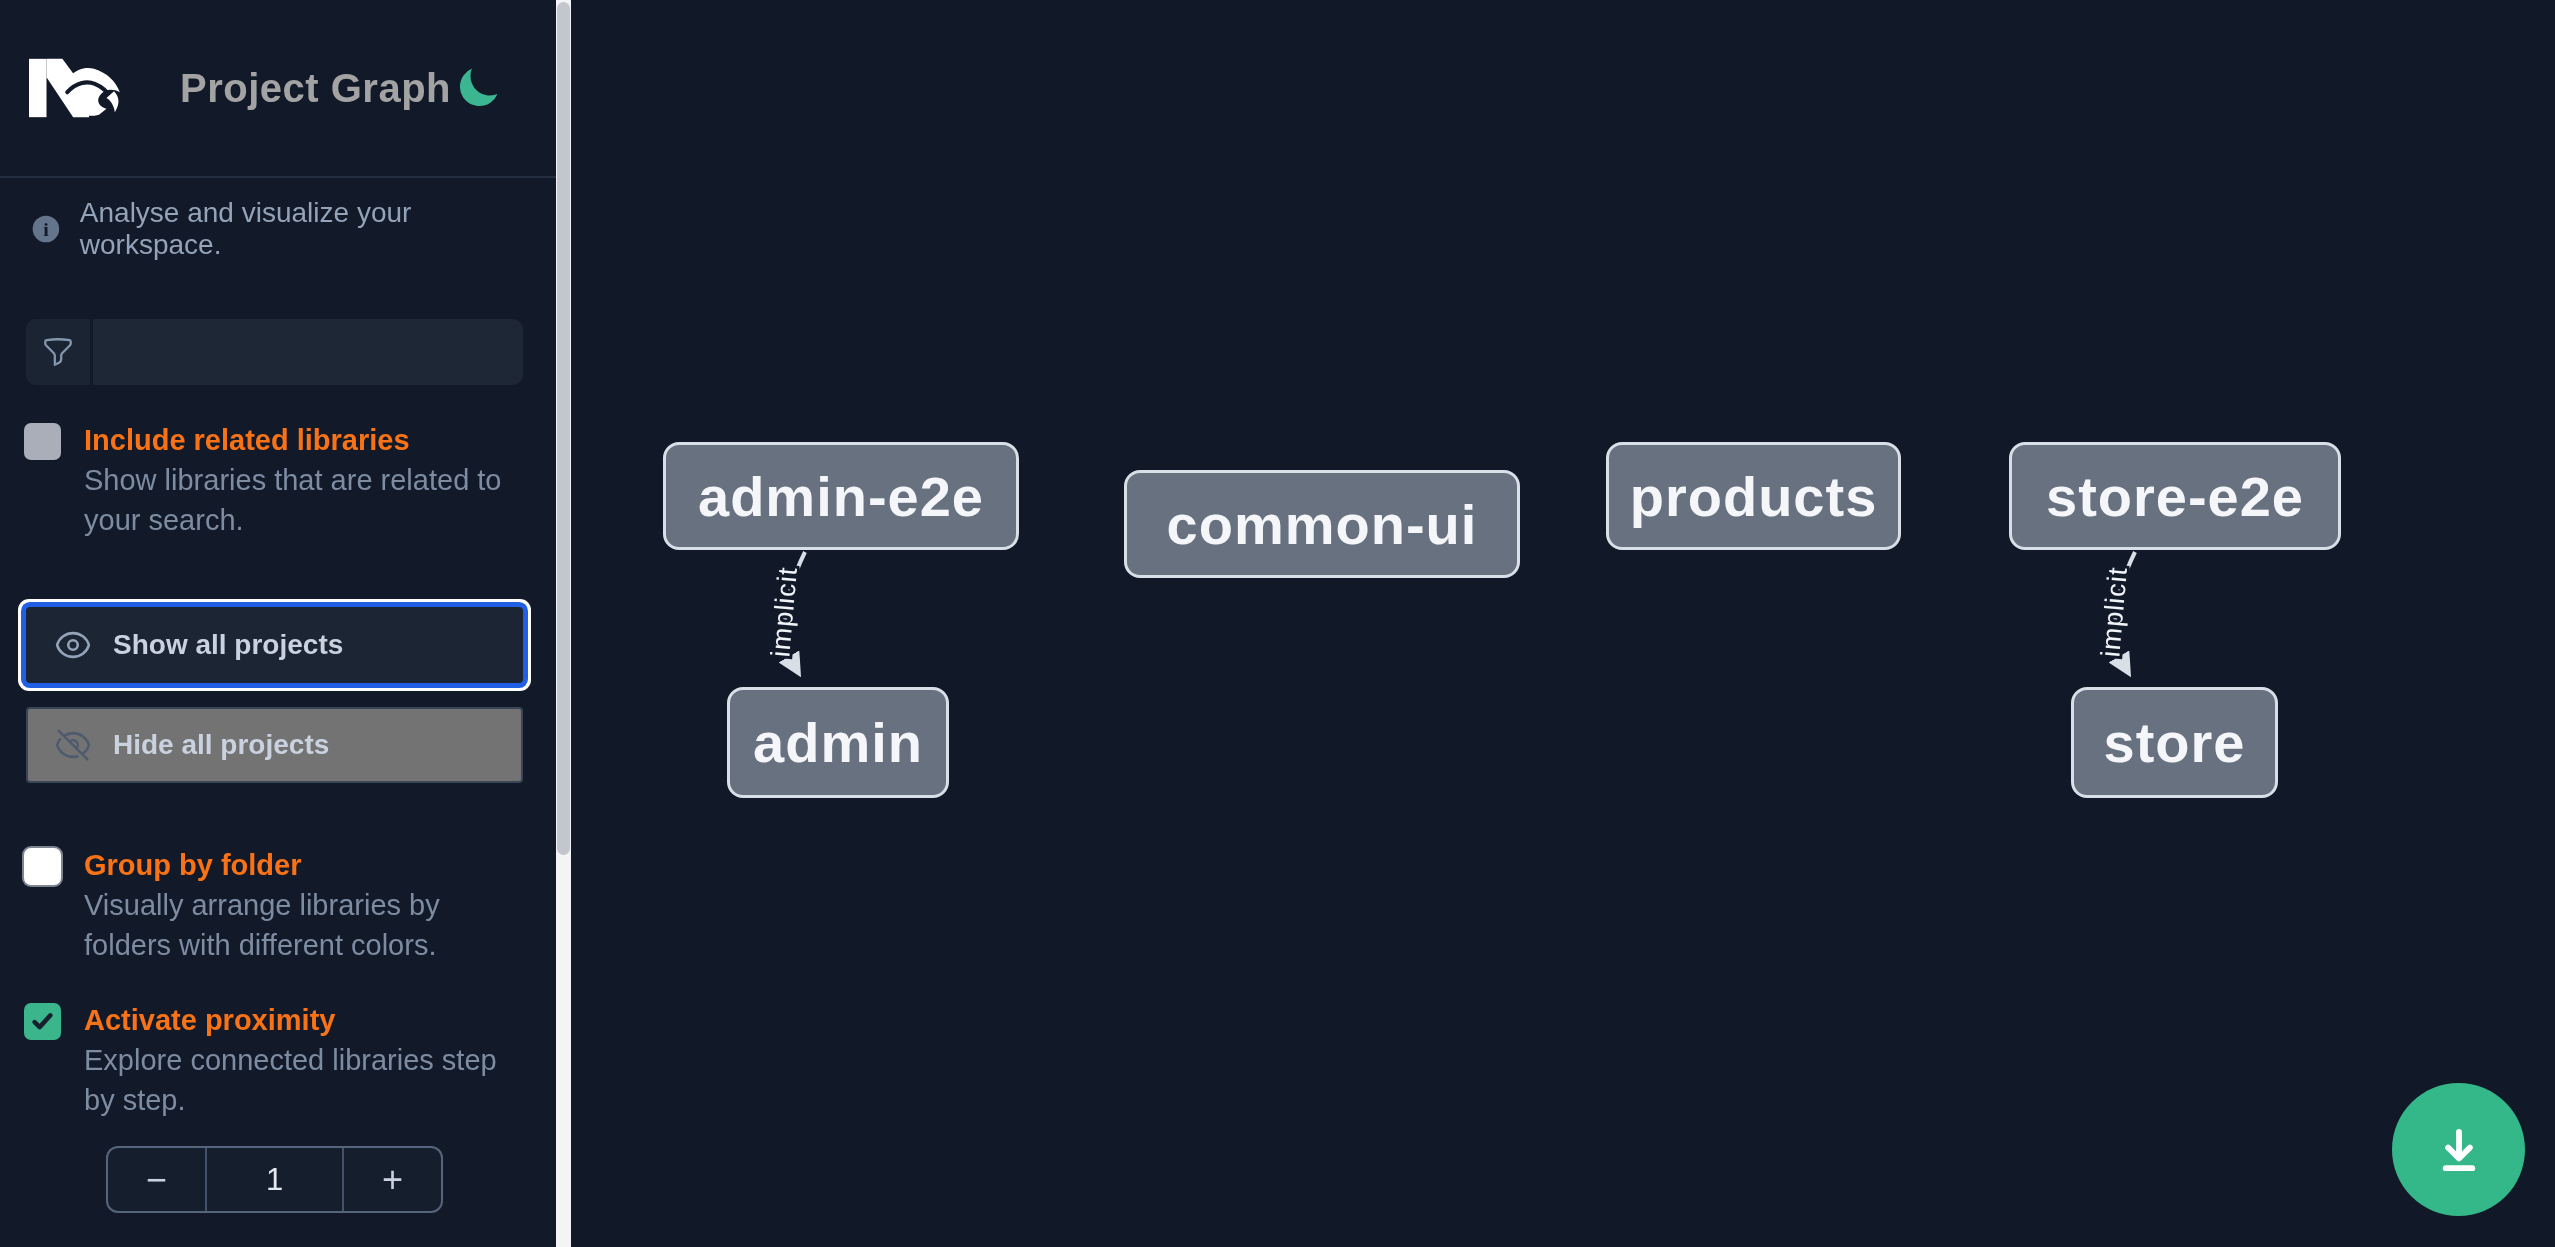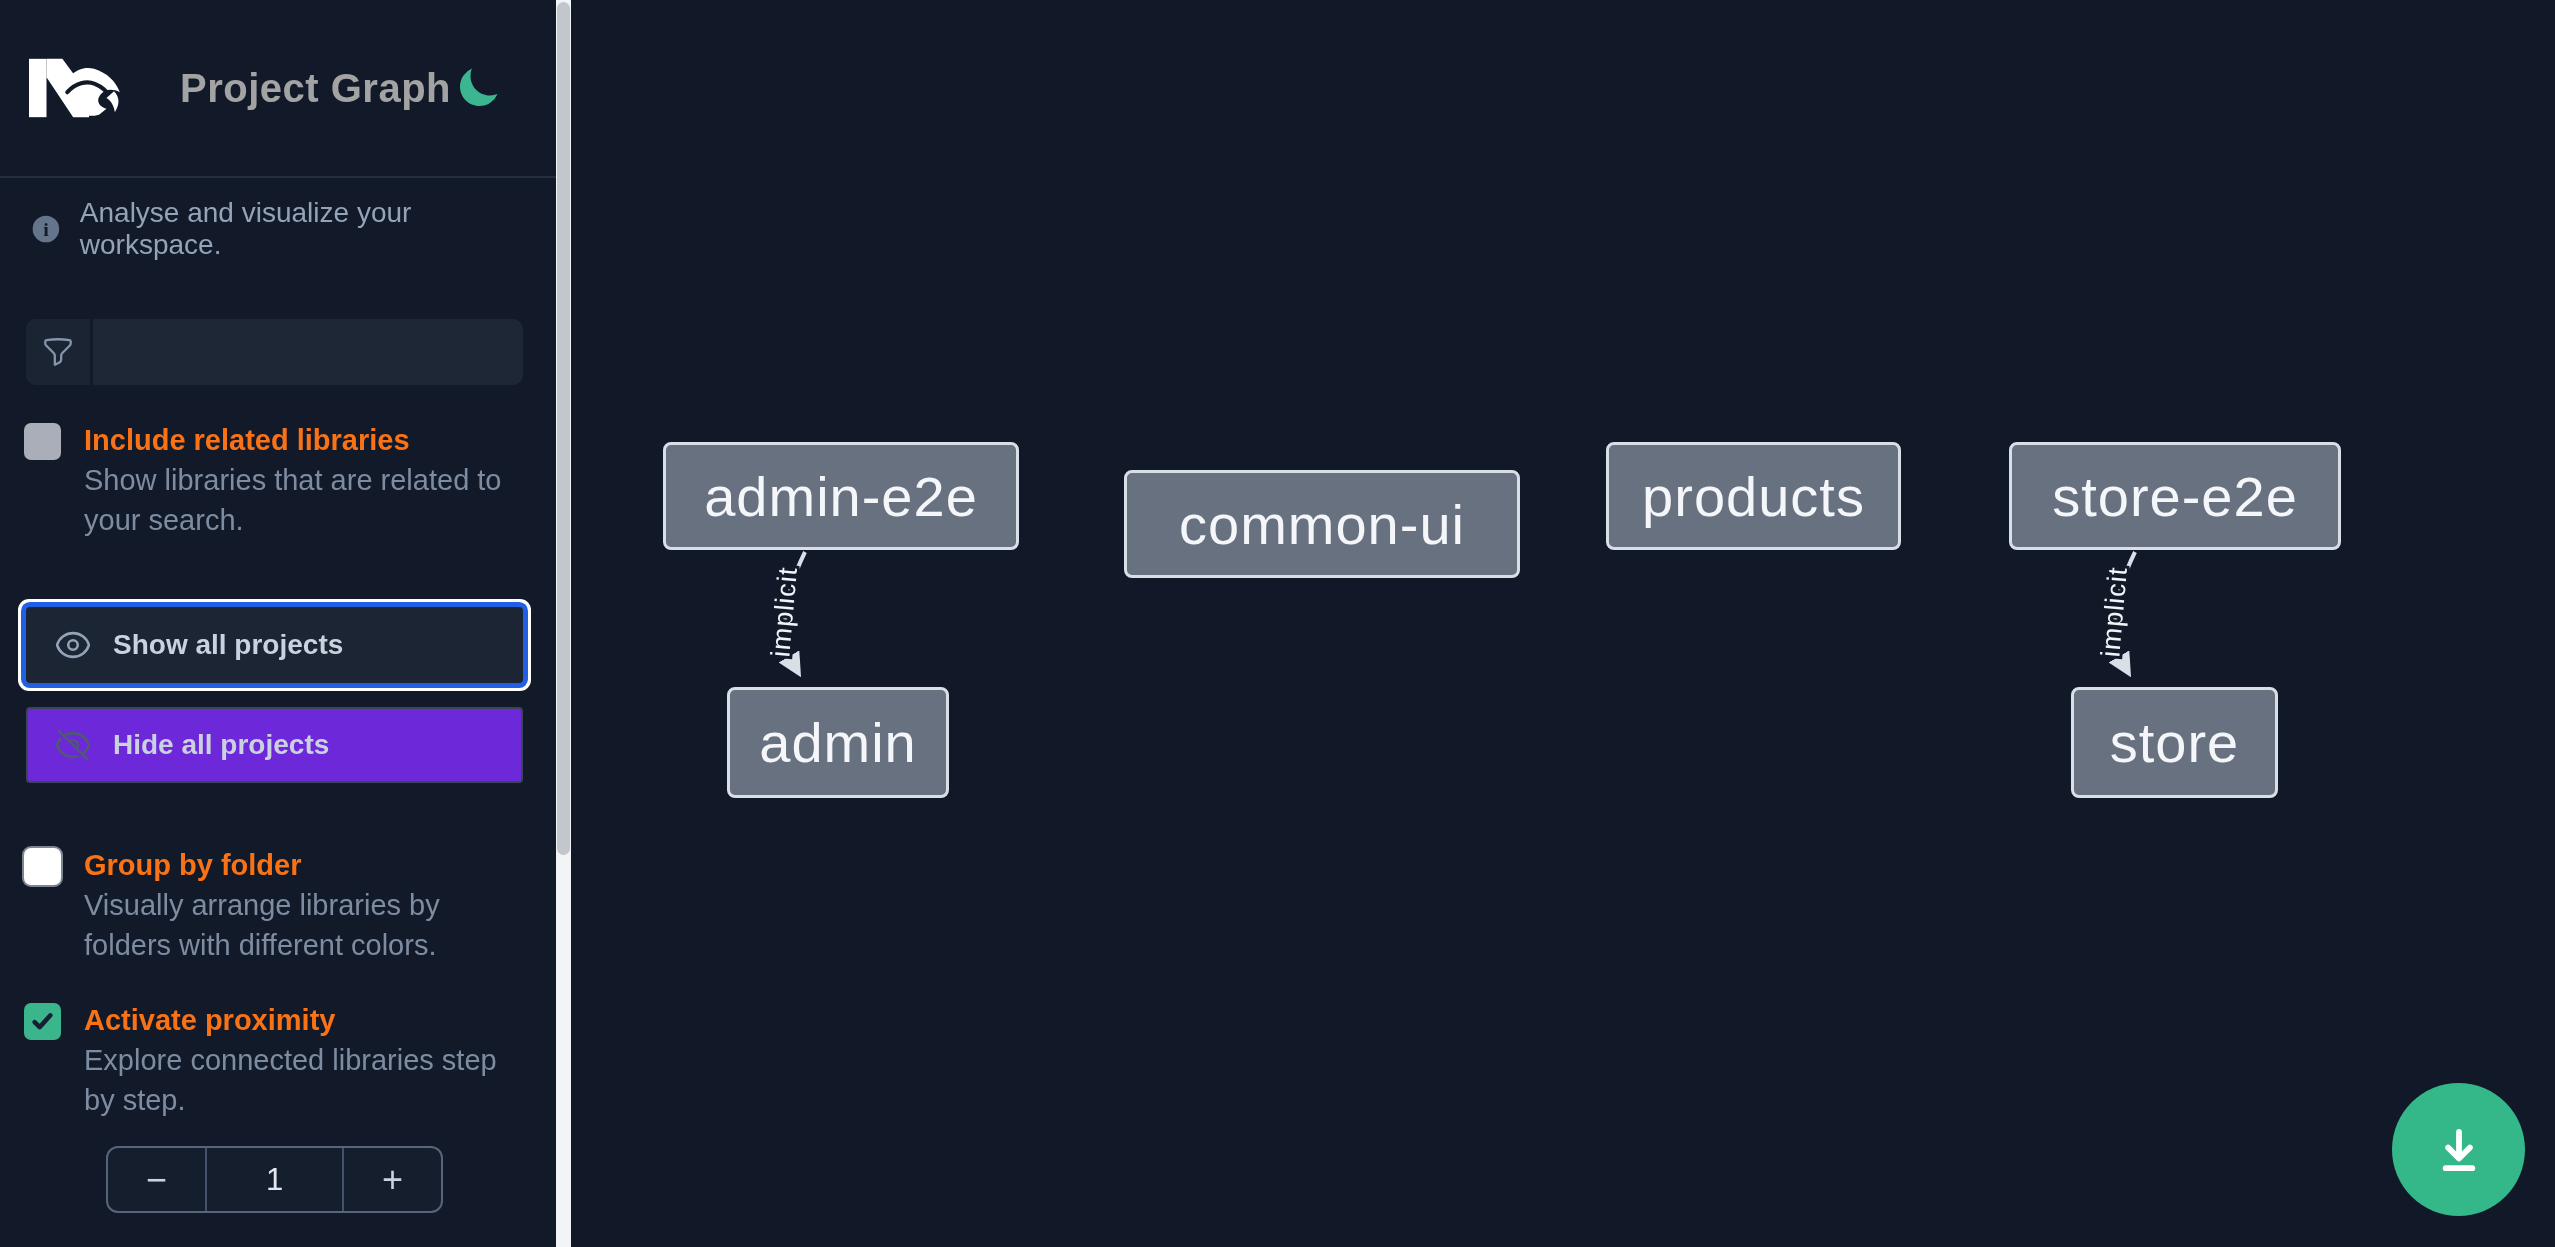--- a/index.html
+++ b/index.html
@@ -33,29 +33,29 @@
   .checkbox{width:37px;height:37px;border-radius:7px;flex:none;margin-top:3px;cursor:pointer;display:flex;align-items:center;justify-content:center;}
   .checkbox.gray{background:#a9aeb9;}
   .checkbox.white{background:#ffffff;box-shadow:0 0 0 2px #7d8591;}
   .checkbox.green{background:#3bb68c;}
   .opt-text{width:432px;}
   .opt-label{font-size:29px;font-weight:700;color:#f97316;line-height:40px;}
   .opt-desc{font-size:29px;font-weight:400;color:#7e8ca2;line-height:40px;}
 
   .btn{position:absolute;left:26px;width:497px;height:76px;border-radius:4px;display:flex;align-items:center;box-sizing:border-box;padding-left:28px;gap:21px;font-size:28px;font-weight:600;color:#c9d2de;cursor:pointer;background:#1b2533;border:none;font-family:"Liberation Sans",sans-serif;}
   .btn-show{top:607px;box-shadow:0 0 0 5px #2160e4,0 0 0 8px #ffffff;}
-  .btn-hide{top:707px;background:#6d28d9;border:2px solid #3a4555;padding-left:26px;}
+  .btn-hide{top:707px;background:#737373;border:2px solid #3a4555;padding-left:26px;}
 
   .stepper{position:absolute;top:1146px;left:106px;width:337px;height:67px;border:2px solid #57647c;border-radius:12px;display:flex;box-sizing:border-box;background:#151e2c;}
   .step-btn{width:97px;flex:none;display:flex;align-items:center;justify-content:center;font-size:36px;color:#c9d2de;cursor:pointer;background:none;border:none;font-family:"Liberation Sans",sans-serif;}
   .step-value{flex:1;border-left:2px solid #44516a;border-right:2px solid #44516a;display:flex;align-items:center;justify-content:center;font-size:31px;color:#e2e8f0;}
 
   
   .edges{position:absolute;left:0;top:0;width:1984px;height:1247px;}
-  .node{position:absolute;height:108px;background:#687180;border:3px solid #d9dfe7;border-radius:8px;color:#f4f6f9;font-size:56px;letter-spacing:1px;display:flex;align-items:center;justify-content:center;box-sizing:border-box;cursor:pointer;}
+  .node{position:absolute;height:108px;background:#687180;border:3px solid #d9dfe7;border-radius:16px;color:#f4f6f9;font-size:56px;letter-spacing:1px;display:flex;align-items:center;justify-content:center;box-sizing:border-box;cursor:pointer;font-weight:bold;}
   .n-admin-e2e{left:92px;top:442px;width:356px;}
   .n-common-ui{left:553px;top:442px;width:396px;margin-top:28px;}
   .n-products{left:1035px;top:442px;width:295px;}
   .n-store-e2e{left:1438px;top:442px;width:332px;}
   .n-admin{left:156px;top:687px;width:222px;height:111px;}
   .n-store{left:1500px;top:687px;width:207px;height:111px;}
   .edge-label{font-size:27px;letter-spacing:1px;fill:#f1f5f9;stroke:#121a29;stroke-width:6px;paint-order:stroke;font-family:"Liberation Sans",sans-serif;}
 
   .fab{position:absolute;right:30px;bottom:31px;width:133px;height:133px;border-radius:50%;background:#34b789;border:none;display:flex;align-items:center;justify-content:center;cursor:pointer;}
 </style>

